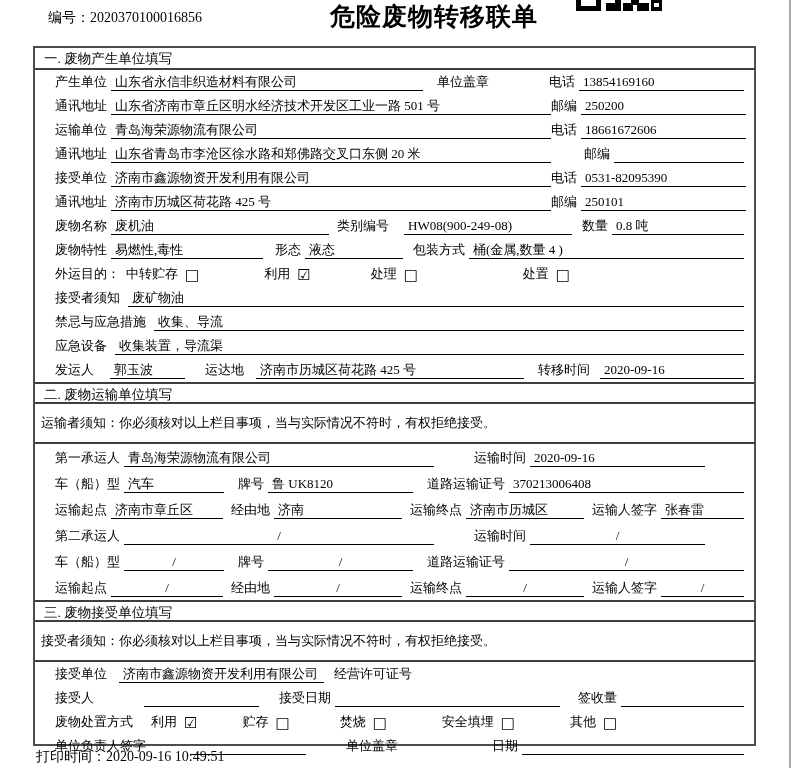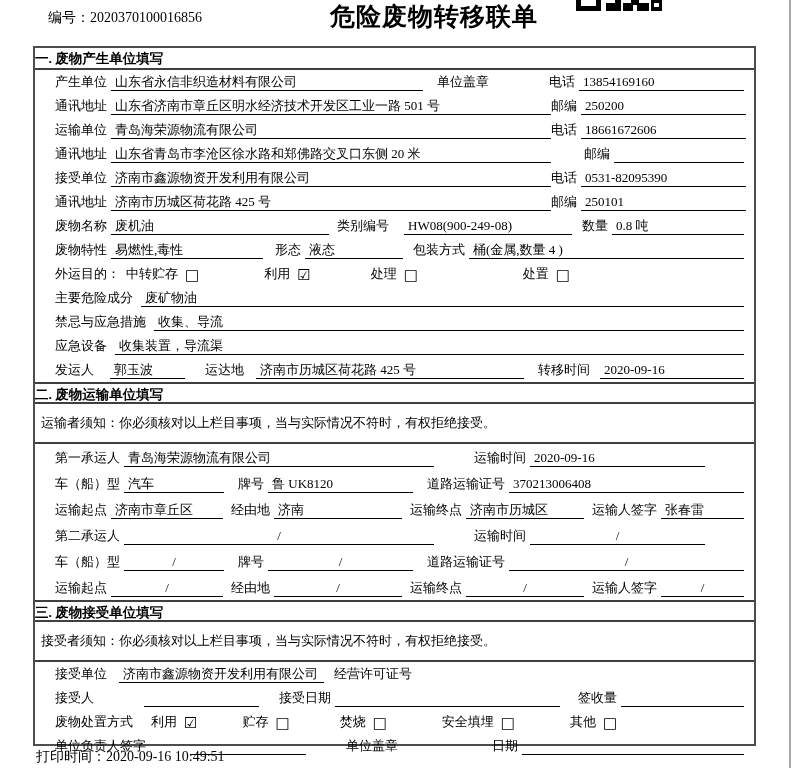--- a/index.html
+++ b/index.html
@@ -10,22 +10,22 @@
   }
   .edge{position:absolute;left:789px;top:0;width:2px;height:768px;background:#a9a9a9;}
   .serial{position:absolute;left:48px;top:9px;font-size:14px;white-space:nowrap;}
   .title{position:absolute;left:330px;top:0px;margin:0;font-size:25px;font-weight:bold;white-space:nowrap;letter-spacing:1px;}
   .qr{position:absolute;left:576px;top:0;width:88px;height:11px;}
   .box{
     position:absolute;left:33px;top:46px;width:723px;height:700px;
     border:2px solid #4d4d4d;box-sizing:border-box;background:#fff;
   }
   .sec{
-    height:22px;line-height:21px;font-weight:bold;font-size:13.5px;
-    padding-left:0;border-bottom:2px solid #3f3f3f;box-sizing:border-box;
+    height:22px;line-height:21px;font-weight:normal;font-size:13.5px;
+    padding-left:9px;border-bottom:2px solid #3f3f3f;box-sizing:border-box;
   }
   .bt{border-top:2px solid #3f3f3f;}
   .notice{
     height:40px;display:flex;align-items:center;padding-left:6px;
     border-bottom:2px solid #3f3f3f;box-sizing:border-box;white-space:nowrap;
   }
   .r{
     display:flex;align-items:flex-end;box-sizing:border-box;
     padding:0 10px 3px 20px;white-space:nowrap;
   }
@@ -158,21 +158,21 @@
         <span>处理</span>
         <span class="cbx">□</span>
       </span>
       <span class="cbg ml105">
         <span>处置</span>
         <span class="cbx">□</span>
       </span>
     </div>
 
     <div class="r r24">
-      <span class="lbl">主要危险成分</span>
+      <span class="lbl">接受者须知</span>
       <span class="fld grow ml8">废矿物油</span>
     </div>
 
     <div class="r r24">
       <span class="lbl">禁忌与应急措施</span>
       <span class="fld grow ml8">收集、导流</span>
     </div>
 
     <div class="r r24">
       <span class="lbl">应急设备</span>

